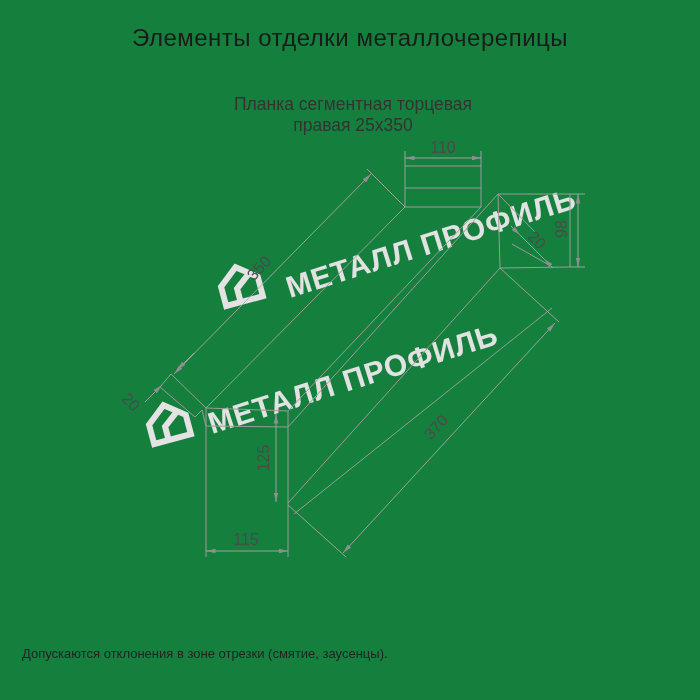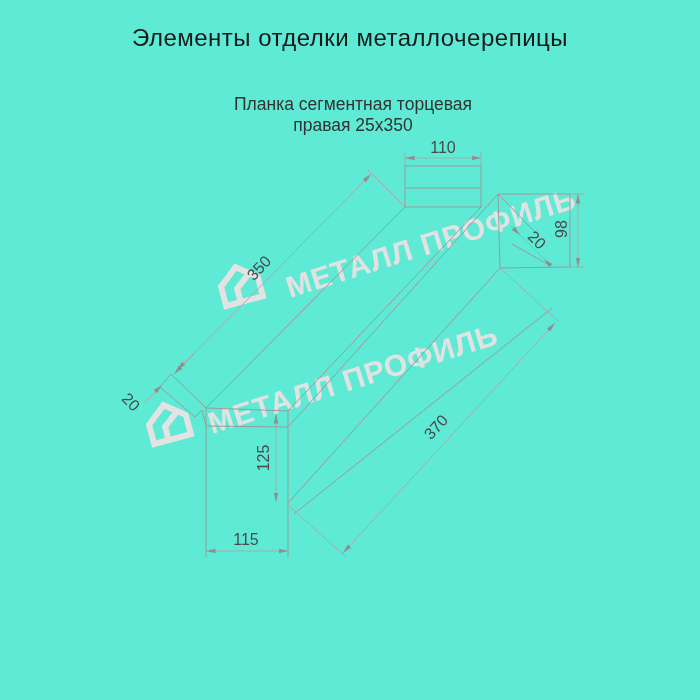--- a/index.html
+++ b/index.html
@@ -1,16 +1,16 @@
 <!DOCTYPE html>
 <html><head>
 <meta charset="utf-8">
 <style>
   html,body{margin:0;padding:0;background:#ffffff;}
-  .page{position:relative;width:700px;height:700px;background:#5eead4;overflow:hidden;
+  .page{position:relative;width:700px;height:700px;background:#15803d;overflow:hidden;
         font-family:"Liberation Sans", sans-serif;}
   .title{position:absolute;left:0;top:24px;width:700px;text-align:center;
          font-size:24px;color:#1a1a1a;letter-spacing:0.5px;}
   .footer{position:absolute;left:22px;top:645px;font-size:13px;color:#222;line-height:17px;}
   svg text{font-family:"Liberation Sans", sans-serif;}
   .dimtxt{font-size:16px;fill:#4a4a4a;}
   .subtxt{font-size:17.5px;fill:#333;}
   .wmtxt{font-size:30px;font-weight:bold;fill:#e2e2e2;letter-spacing:1px;}
 </style>
 </head>
@@ -106,15 +106,16 @@
     <text class="dimtxt" transform="translate(561,229) rotate(-90)" text-anchor="middle" dominant-baseline="central">98</text>
     <text class="dimtxt" transform="translate(537,240) rotate(45)" text-anchor="middle" dominant-baseline="central">20</text>
     <text class="dimtxt" transform="translate(259,268) rotate(-46)" text-anchor="middle" dominant-baseline="central">350</text>
     <text class="dimtxt" transform="translate(131,402) rotate(45)" text-anchor="middle" dominant-baseline="central">20</text>
     <text class="dimtxt" transform="translate(263,458) rotate(-90)" text-anchor="middle" dominant-baseline="central">125</text>
     <text class="dimtxt" x="246" y="545" text-anchor="middle">115</text>
     <text class="dimtxt" transform="translate(436,427) rotate(-47)" text-anchor="middle" dominant-baseline="central">370</text>
   </svg>
 
   <div class="footer">
+    <div>Допускаются отклонения в зоне отрезки (смятие, заусенцы).</div>
   </div>
 
 </div>
 
 </body></html>

